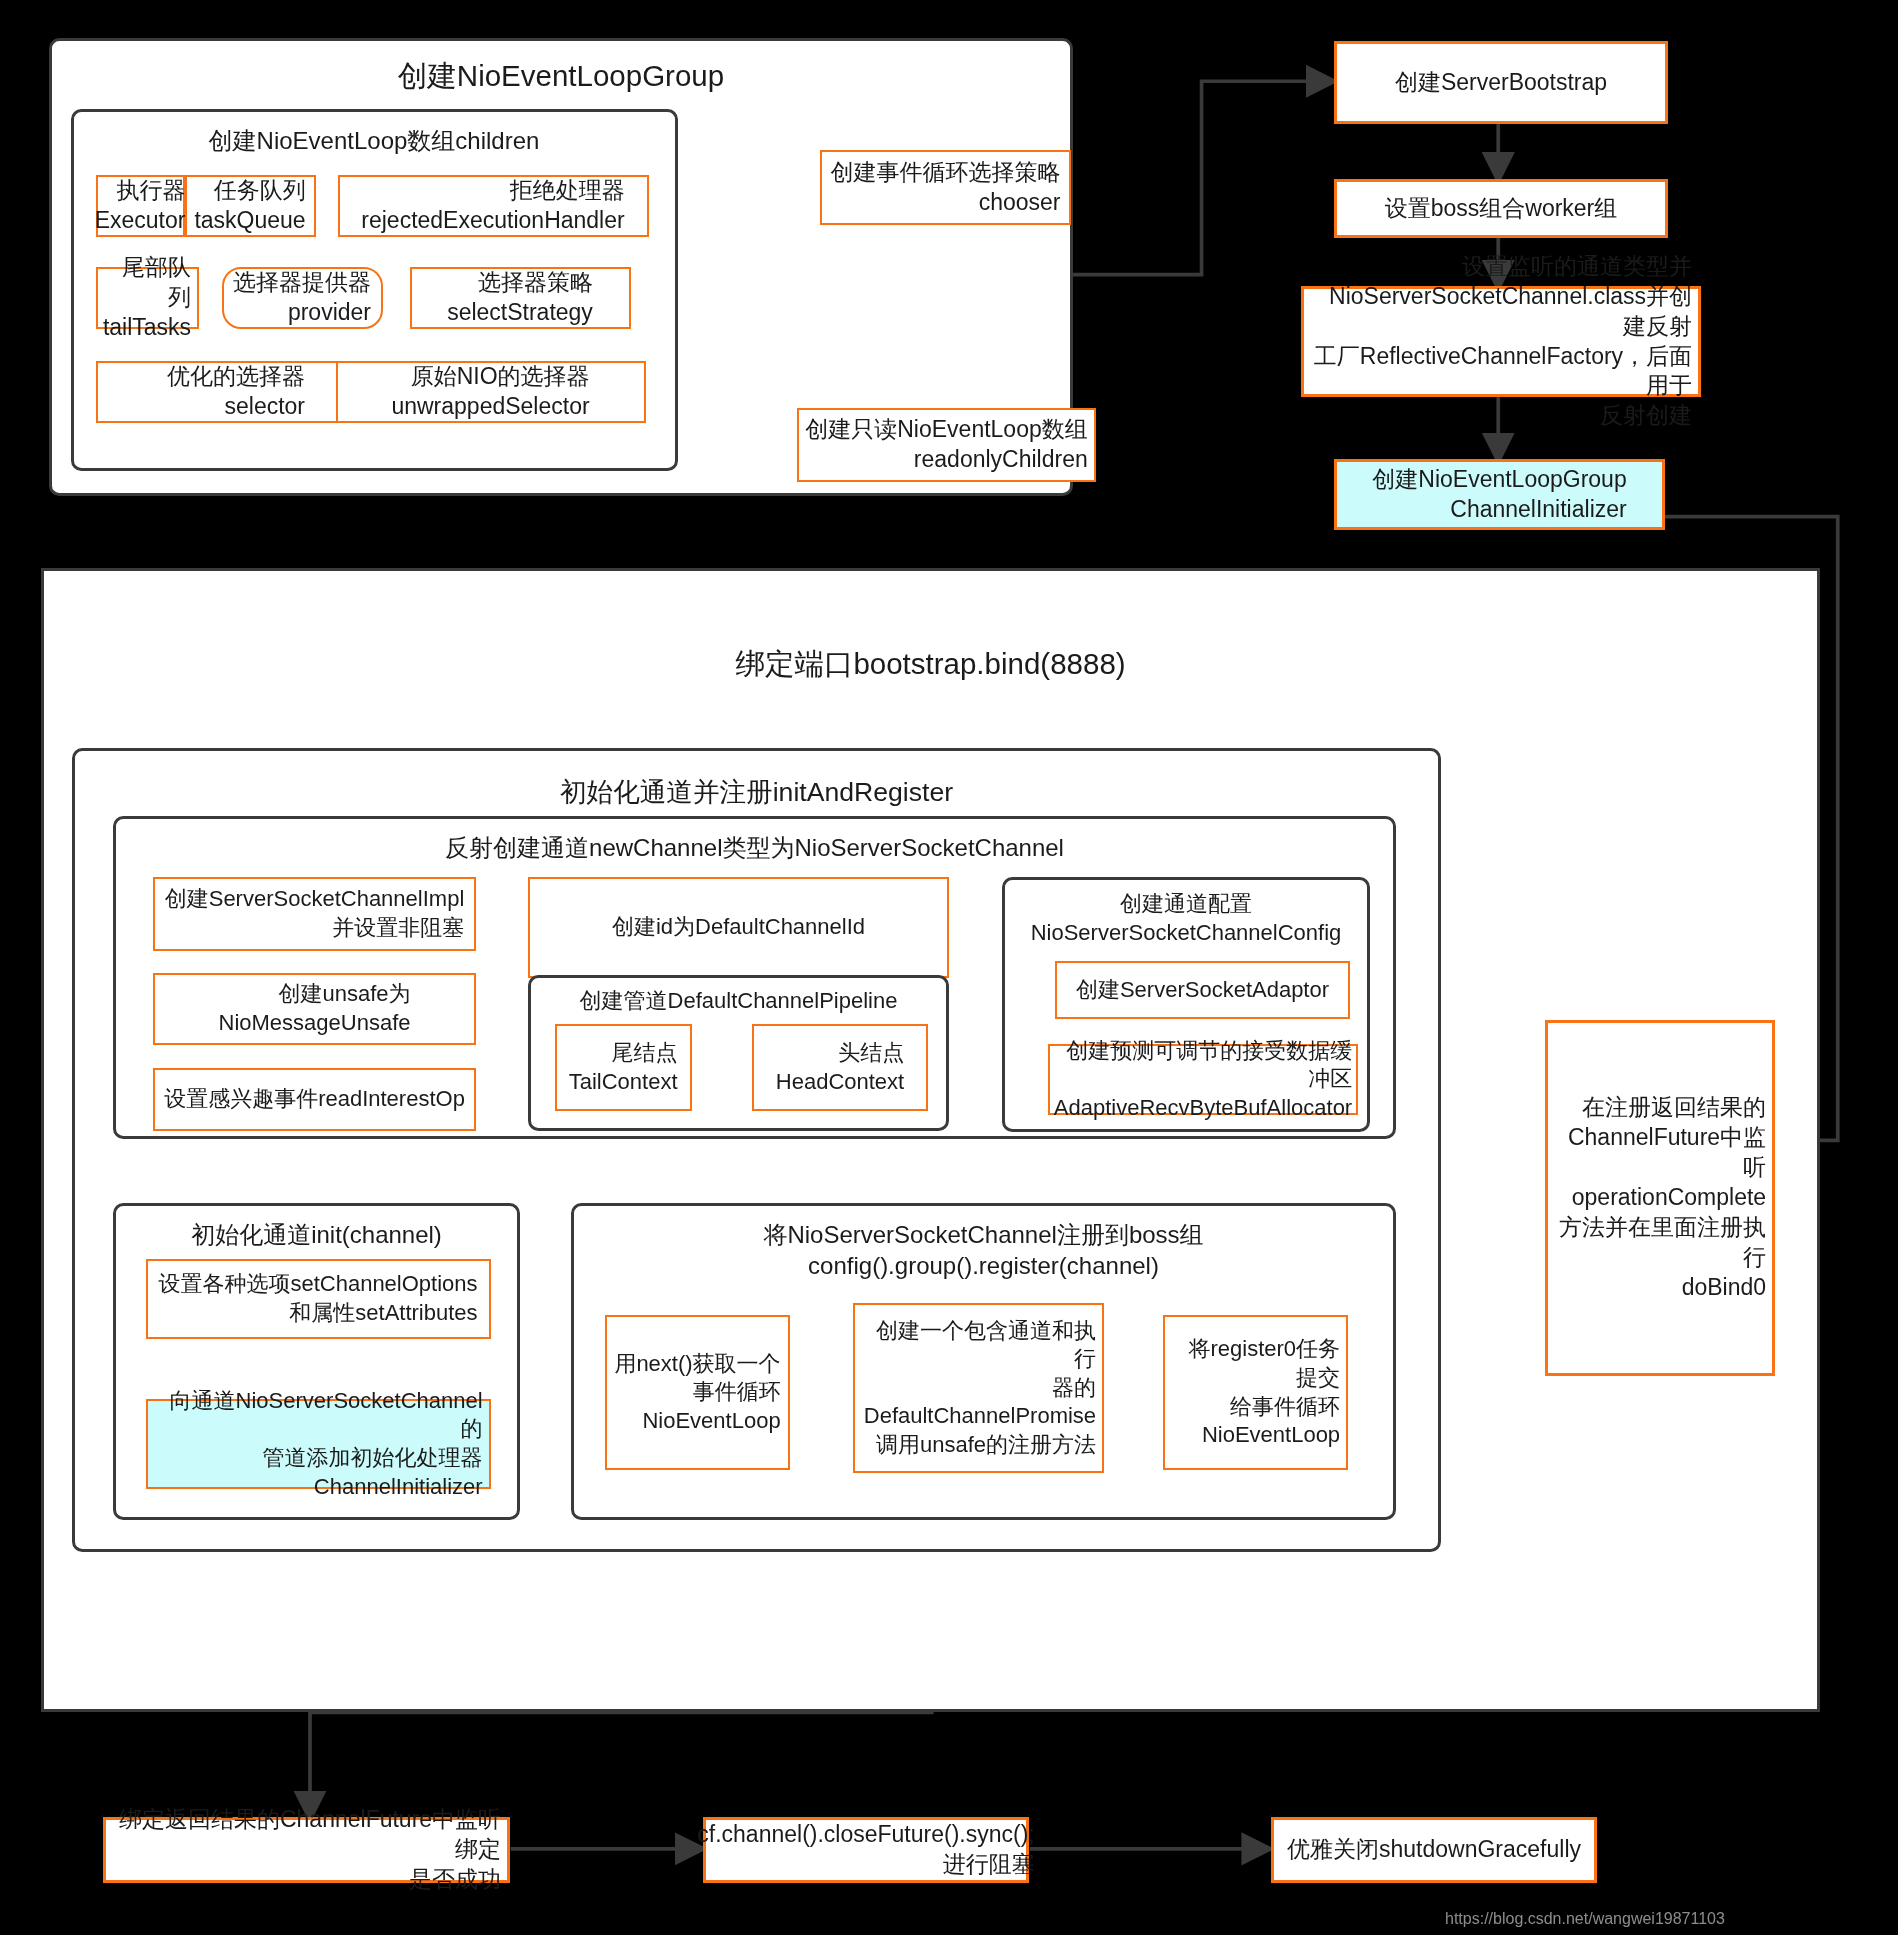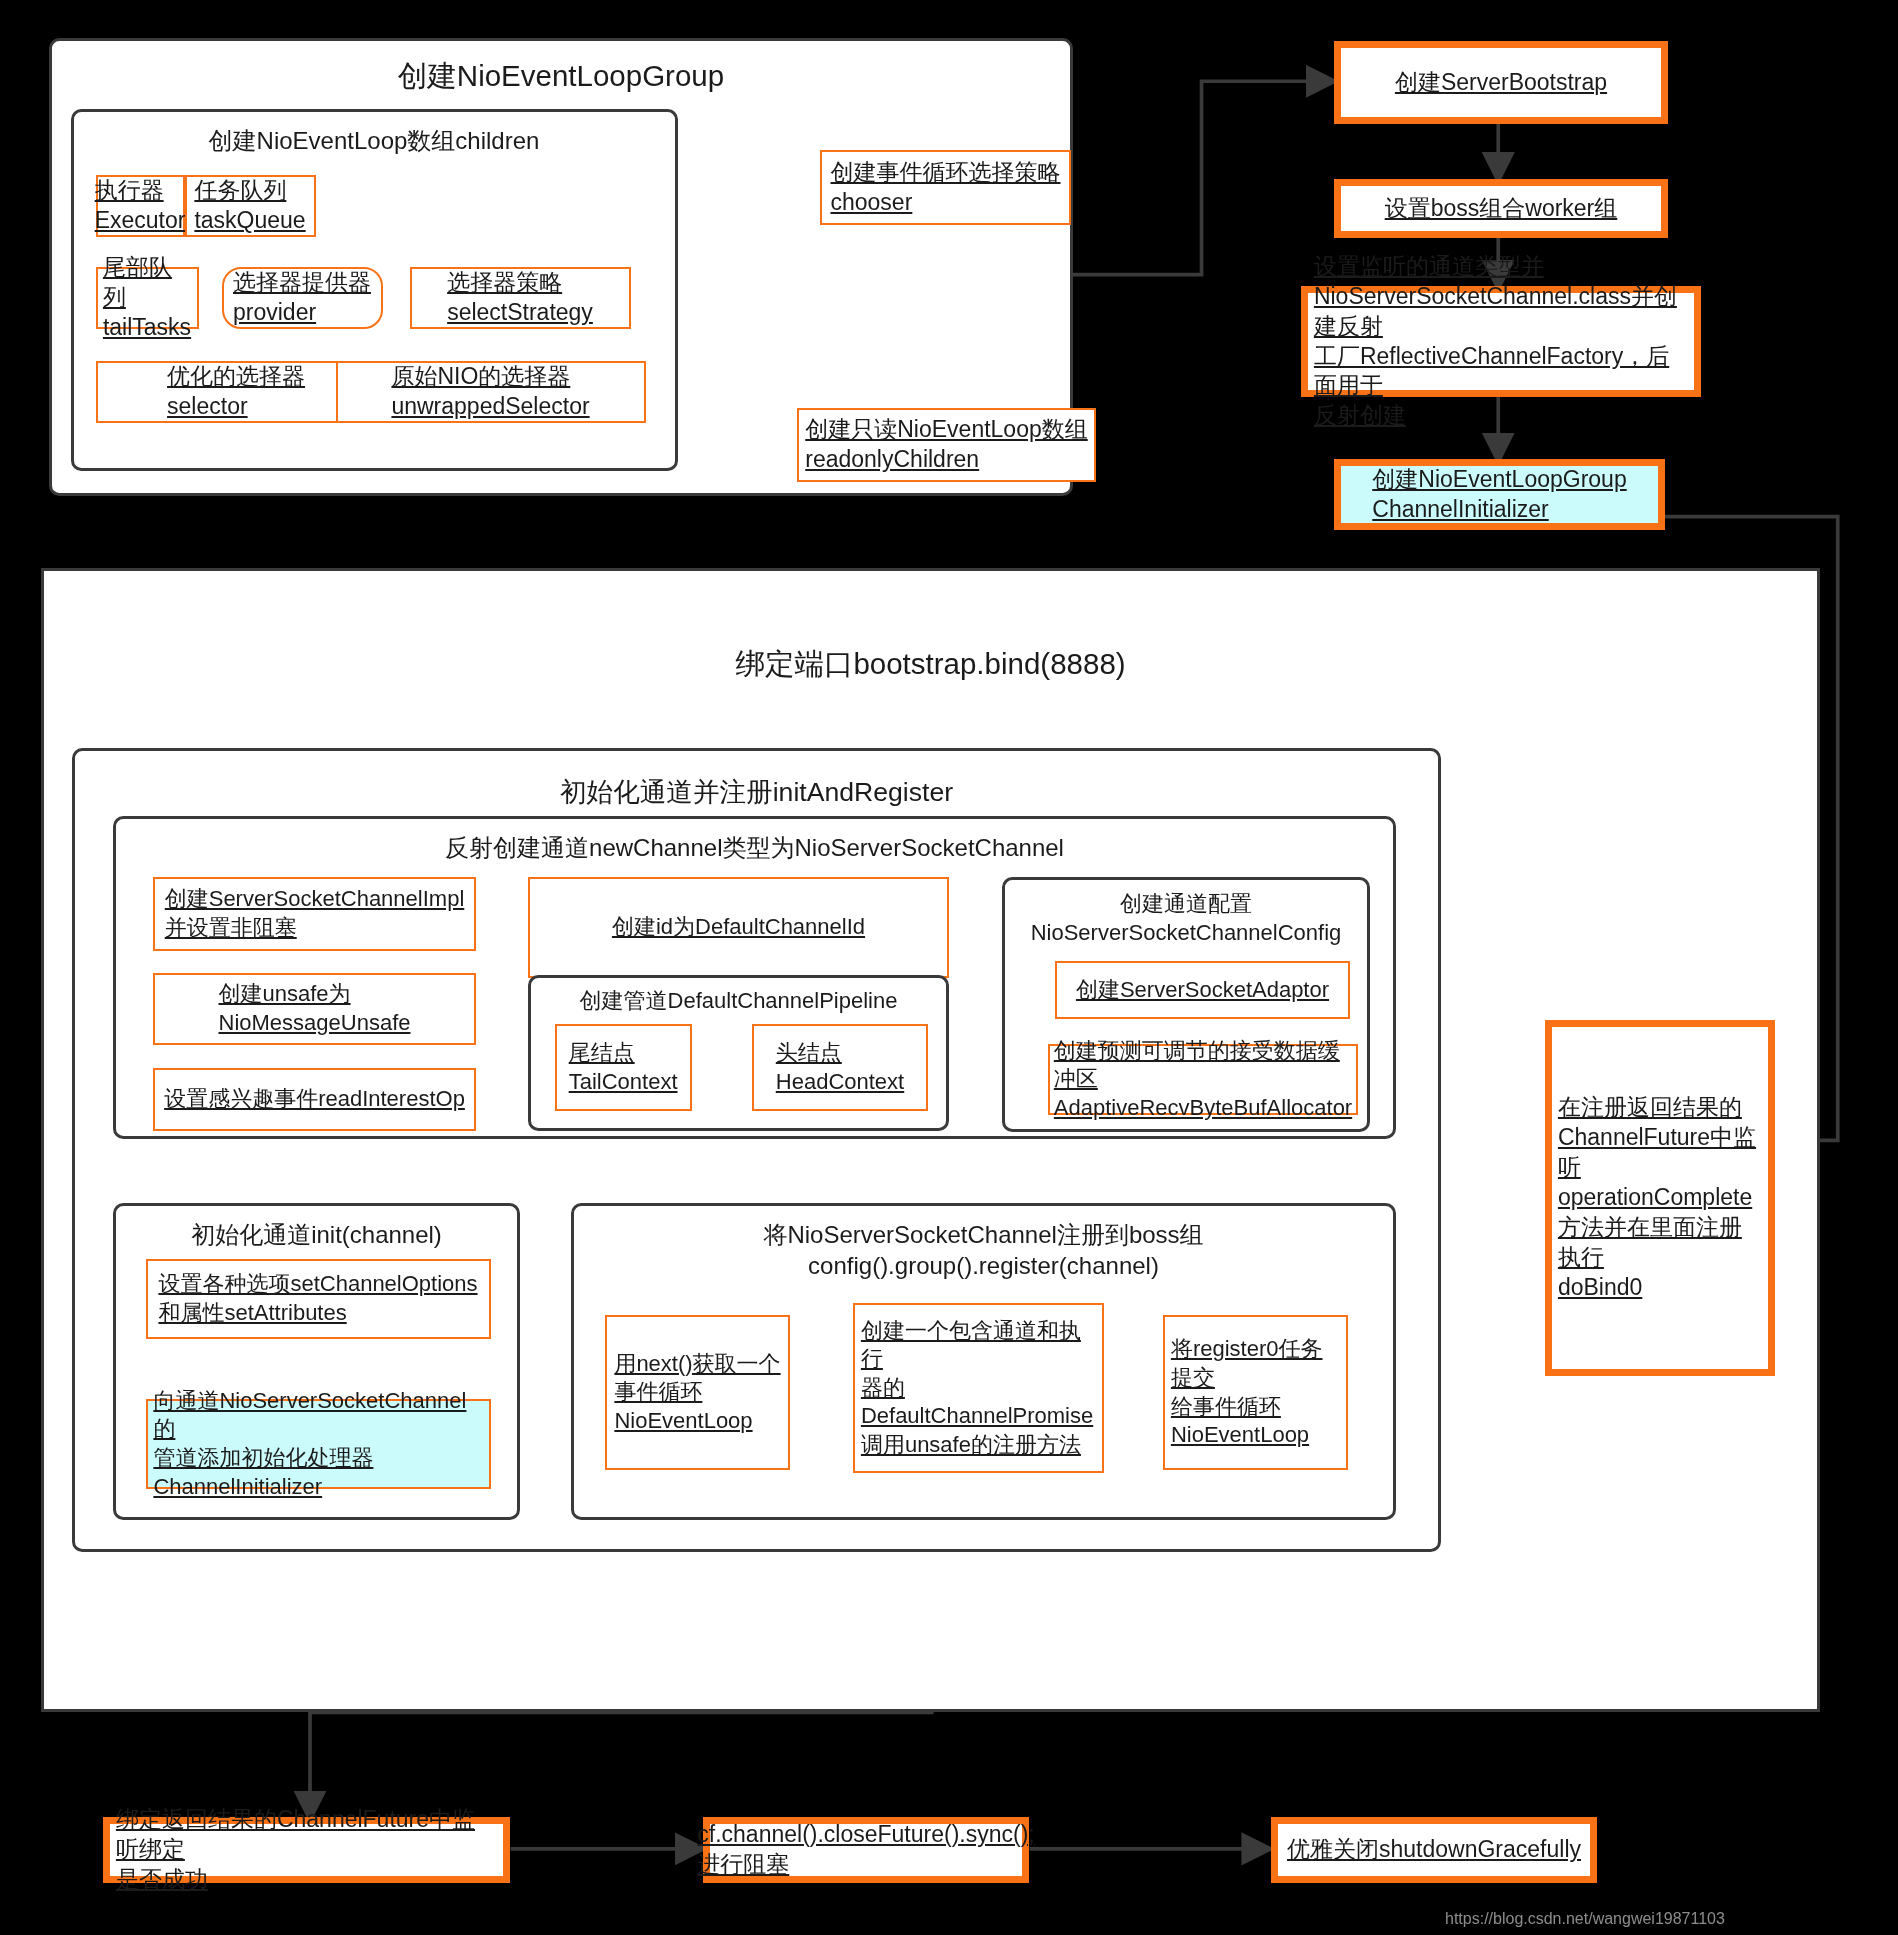--- a/index.html
+++ b/index.html
@@ -12,29 +12,28 @@
     width:1899px;
     height:1936px;
     background:#000;
     overflow:hidden;
   }
   
   .box{
     position:absolute;
     box-sizing:border-box;
     background:#fff;
-    border:7px solid #f97316;
+    border:3px solid #f97316;
     display:flex;
     align-items:center;
     justify-content:center;
-    text-align:left;
+    text-align:right;
     line-height:1.30;
     padding:3px 5.9px;
     white-space:pre-line;
-    text-decoration:underline;
   }
   .box.thin{border-width:2.2px;}
   .cyan{background:#ccfbfb;}
   
   .group{
     position:absolute;
     box-sizing:border-box;
     background:#fff;
     border:3px solid #3a3a3a;
   }
@@ -116,20 +115,22 @@
   <div class="group round" style="left:41px;top:38px;width:1024px;height:458px;margin-left:8px;">
     <div class="glabel f40" style="top:16px;">创建NioEventLoopGroup</div>
 
     <div class="group round" style="left:18.5px;top:68px;width:607px;height:362px;">
       <div class="glabel f33" style="top:13.3px;">创建NioEventLoop数组children</div>
 
       <div class="box thin f31" style="left:22px;top:63px;width:89px;height:62px;">执行器
 Executor</div>
       <div class="box thin f31" style="left:111px;top:63px;width:131px;height:62px;">任务队列
 taskQueue</div>
+      <div class="box thin f31" style="left:264px;top:63px;width:311px;height:62px;">拒绝处理器
+rejectedExecutionHandler</div>
 
       <div class="box thin f31" style="left:22px;top:155px;width:103px;height:62px;">尾部队列
 tailTasks</div>
       <div class="box thin f31" style="left:148px;top:155px;width:161px;height:62px;border-radius:19px;">选择器提供器
 provider</div>
       <div class="box thin f31" style="left:336px;top:155px;width:221px;height:62px;">选择器策略
 selectStrategy</div>
 
       <div class="box thin f31" style="left:22px;top:249px;width:255px;height:62px;padding-left:32px;">优化的选择器
 selector</div>

